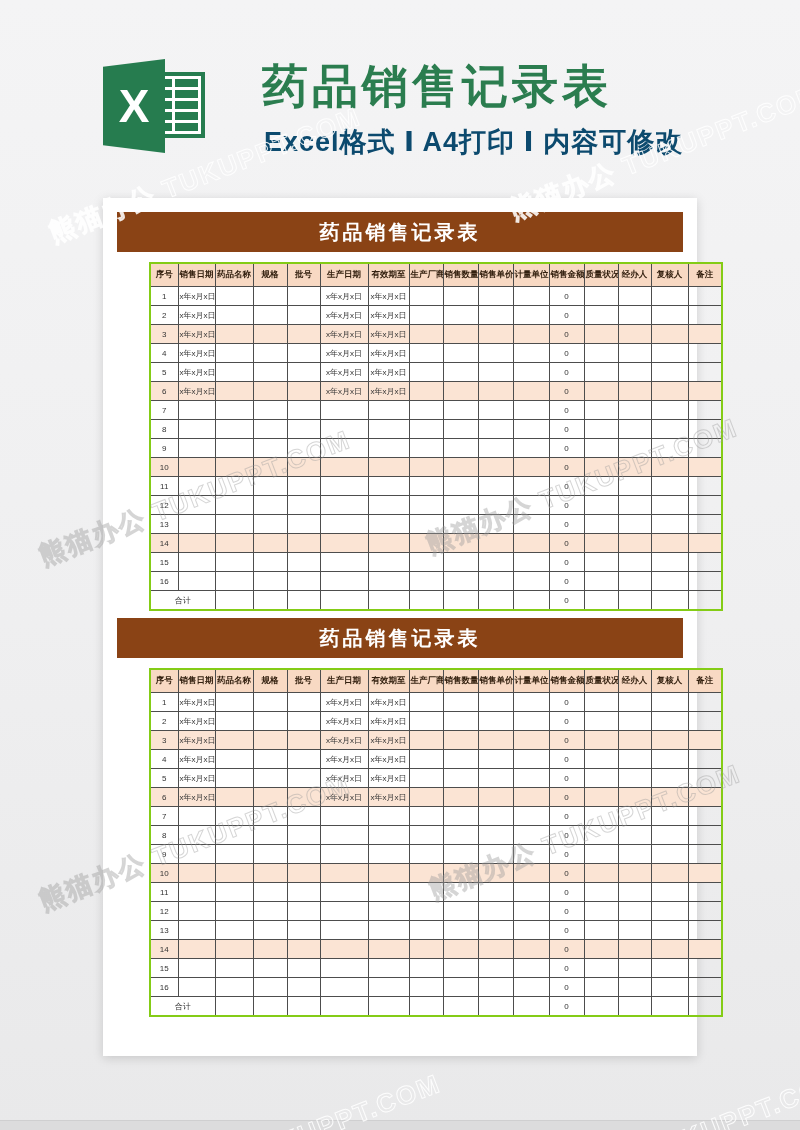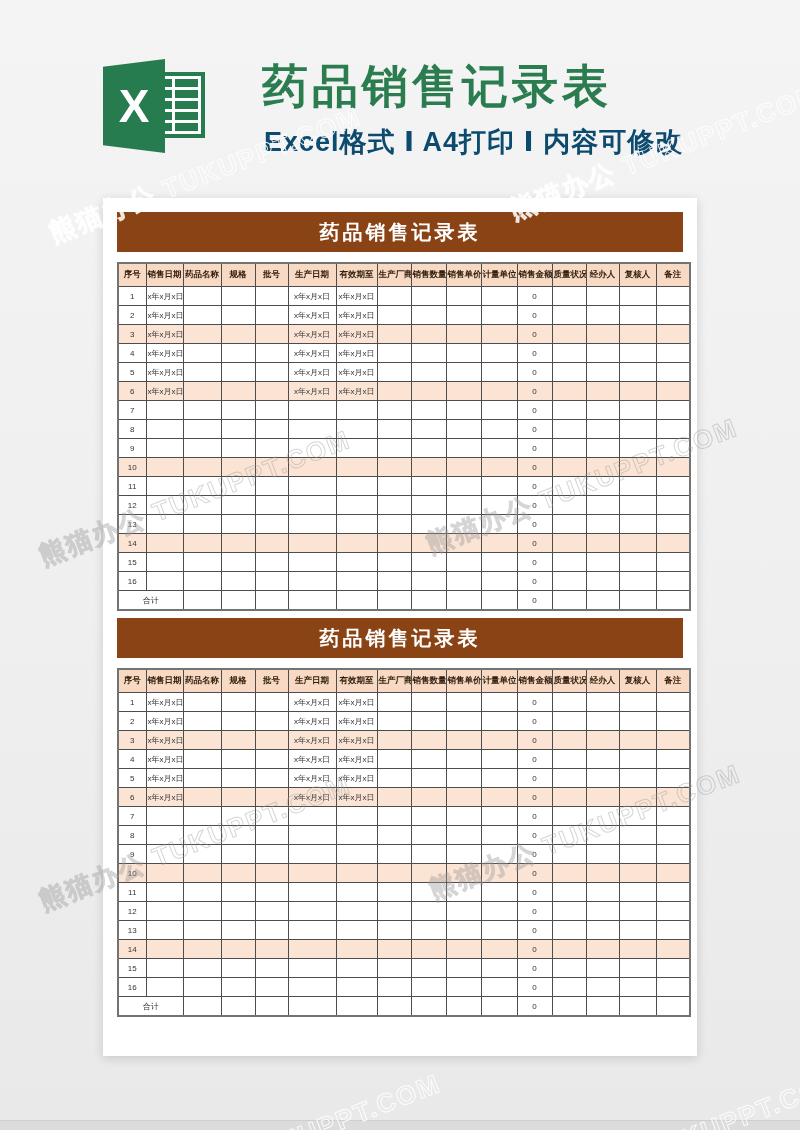--- a/index.html
+++ b/index.html
@@ -38,21 +38,21 @@
     position:absolute;left:103px;top:198px;width:594px;height:858px;box-sizing:border-box;
     background:#fff;box-shadow:0 2px 10px rgba(0,0,0,.15);
     padding:14px 14px 0 14px;z-index:2;
   }
   .sheet + .sheet{margin-top:7px;}
   .sheet-titlebar{
     height:40px;background:var(--bar-brown);color:#fff;margin-bottom:10px;
     display:flex;align-items:center;justify-content:center;
     font-size:20px;font-weight:bold;letter-spacing:3px;
   }
-  table.record{width:100%;border-collapse:collapse;table-layout:fixed;border:2px solid #737373;}
+  table.record{width:100%;border-collapse:collapse;table-layout:fixed;border:2px solid #84cc16;margin-left:32px;}
   table.record th,table.record td{
     border:1px solid #4d4d4d;text-align:center;padding:0 1px;
     overflow:hidden;white-space:nowrap;
   }
   table.record th{background:var(--peach-header);height:22px;font-size:8.5px;font-weight:bold;color:#33200f;}
   table.record td{height:18px;font-size:8px;color:#333;}
   table.record tr.hl td{background:var(--peach-row);}
   
   .wm{
     position:absolute;z-index:3;pointer-events:none;white-space:nowrap;

